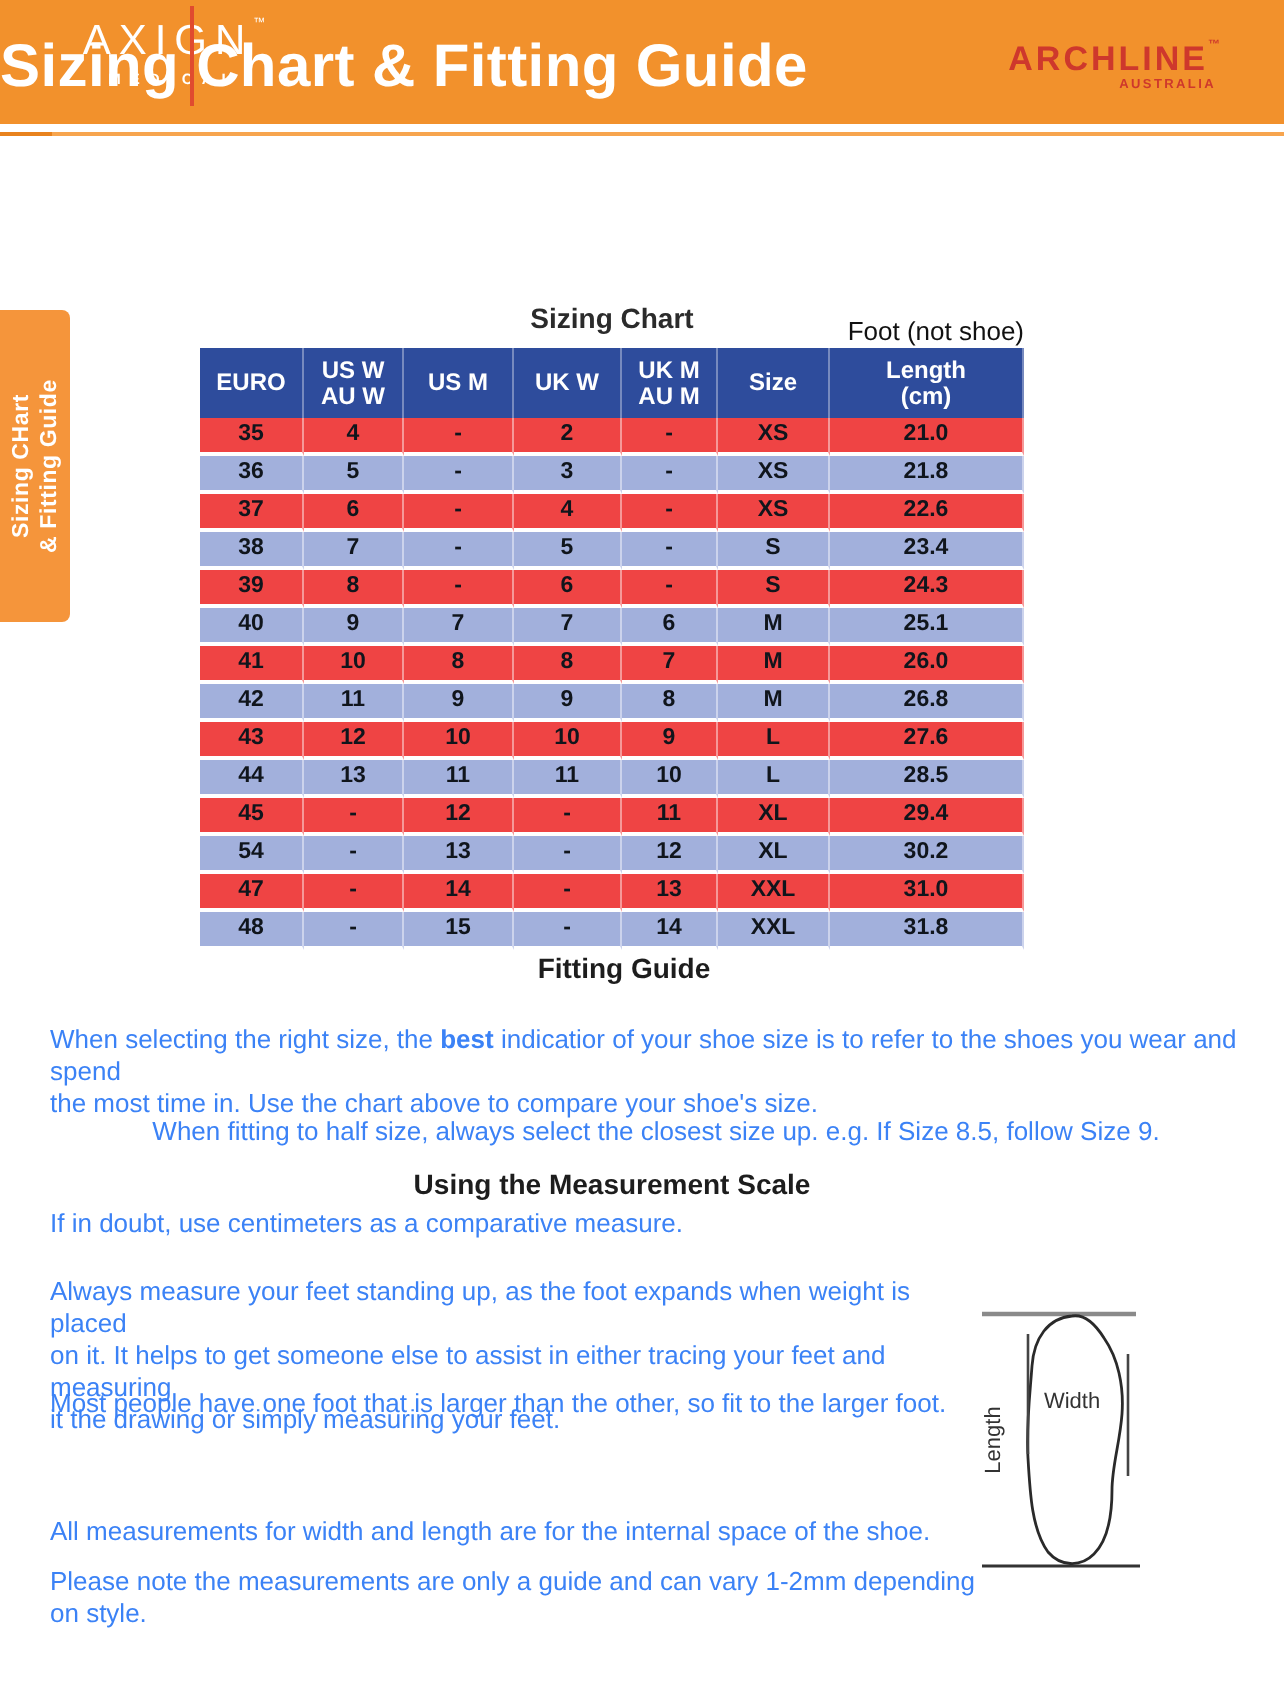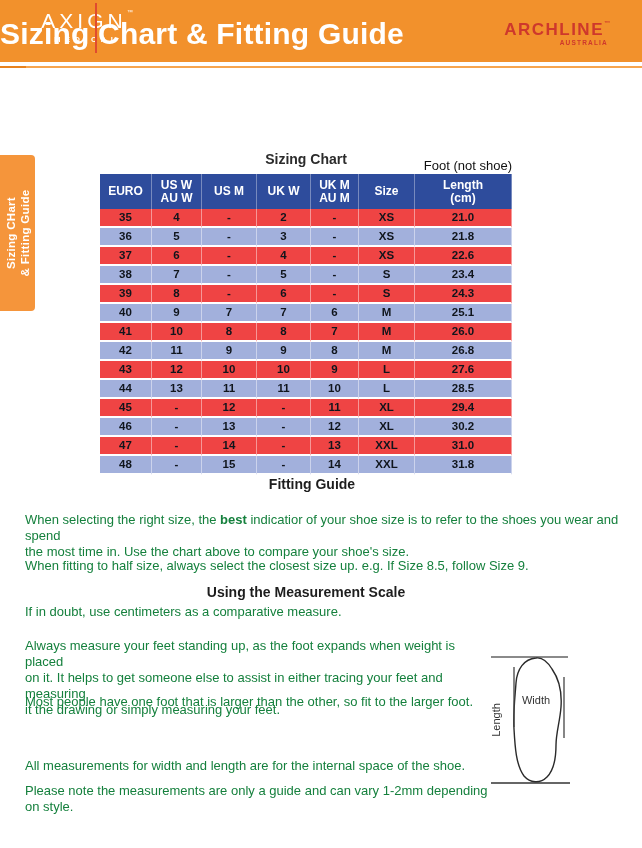--- a/index.html
+++ b/index.html
@@ -43,21 +43,21 @@
                     border-right:1px solid rgba(255,255,255,0.35); }
   table.sizing td { font-size:11.5px; font-weight:700; color:#10151c; text-align:center;
                     height:17px; line-height:17px;
                     border-bottom:2px solid #fff; border-right:1px solid rgba(255,255,255,0.45); }
   table.sizing tr.r-odd  td { background:#ef4444; }
   table.sizing tr.r-even td { background:#A2B0DC; }
 
   
   .h2 { position:absolute; left:0; width:612px; text-align:center;
         font-size:14px; font-weight:700; color:#1d1d1d; }
-  .para { position:absolute; left:25px; font-size:13px; line-height:16px; color:#15803d;
+  .para { position:absolute; left:25px; font-size:13px; line-height:16px; color:#3b82f6;
           white-space:pre-line; }
 
   
   .foot-diagram { position:absolute; left:486px; top:645px; }
 </style>
 </head>
 <body>
 
 <div class="page">
 
@@ -206,21 +206,21 @@
         <tr class="r-odd">
           <td>45</td>
           <td>-</td>
           <td>12</td>
           <td>-</td>
           <td>11</td>
           <td>XL</td>
           <td>29.4</td>
         </tr>
         <tr class="r-even">
-          <td>46</td>
+          <td>54</td>
           <td>-</td>
           <td>13</td>
           <td>-</td>
           <td>12</td>
           <td>XL</td>
           <td>30.2</td>
         </tr>
         <tr class="r-odd">
           <td>47</td>
           <td>-</td>
@@ -238,21 +238,21 @@
           <td>14</td>
           <td>XXL</td>
           <td>31.8</td>
         </tr>
       </tbody>
   </table>
 
   <div class="h2" style="top:476px;padding-left:12px;">Fitting Guide</div>
   <div class="para" style="top:512px; width:606px;"><span>When selecting the right size, the </span><b>best</b><span> indicatior of your shoe size is to refer to the shoes you wear and spend
 the most time in. Use the chart above to compare your shoe's size.</span></div>
-  <div class="para" style="top:558px; width:606px;">When fitting to half size, always select the closest size up. e.g. If Size 8.5, follow Size 9.</div>
+  <div class="para" style="top:558px; width:606px;text-align:center;">When fitting to half size, always select the closest size up. e.g. If Size 8.5, follow Size 9.</div>
 
   <div class="h2" style="top:584px;">Using the Measurement Scale</div>
   <div class="para" style="top:604px; width:580px;">If in doubt, use centimeters as a comparative measure.</div>
   <div class="para" style="top:638px; width:470px;">Always measure your feet standing up, as the foot expands when weight is placed
 on it. It helps to get someone else to assist in either tracing your feet and measuring
 it the drawing or simply measuring your feet.</div>
   <div class="para" style="top:694px; width:470px;">Most people have one foot that is larger than the other, so fit to the larger foot.</div>
   <div class="para" style="top:758px; width:470px;">All measurements for width and length are for the internal space of the shoe.</div>
   <div class="para" style="top:783px; width:470px;">Please note the measurements are only a guide and can vary 1-2mm depending
 on style.</div>

